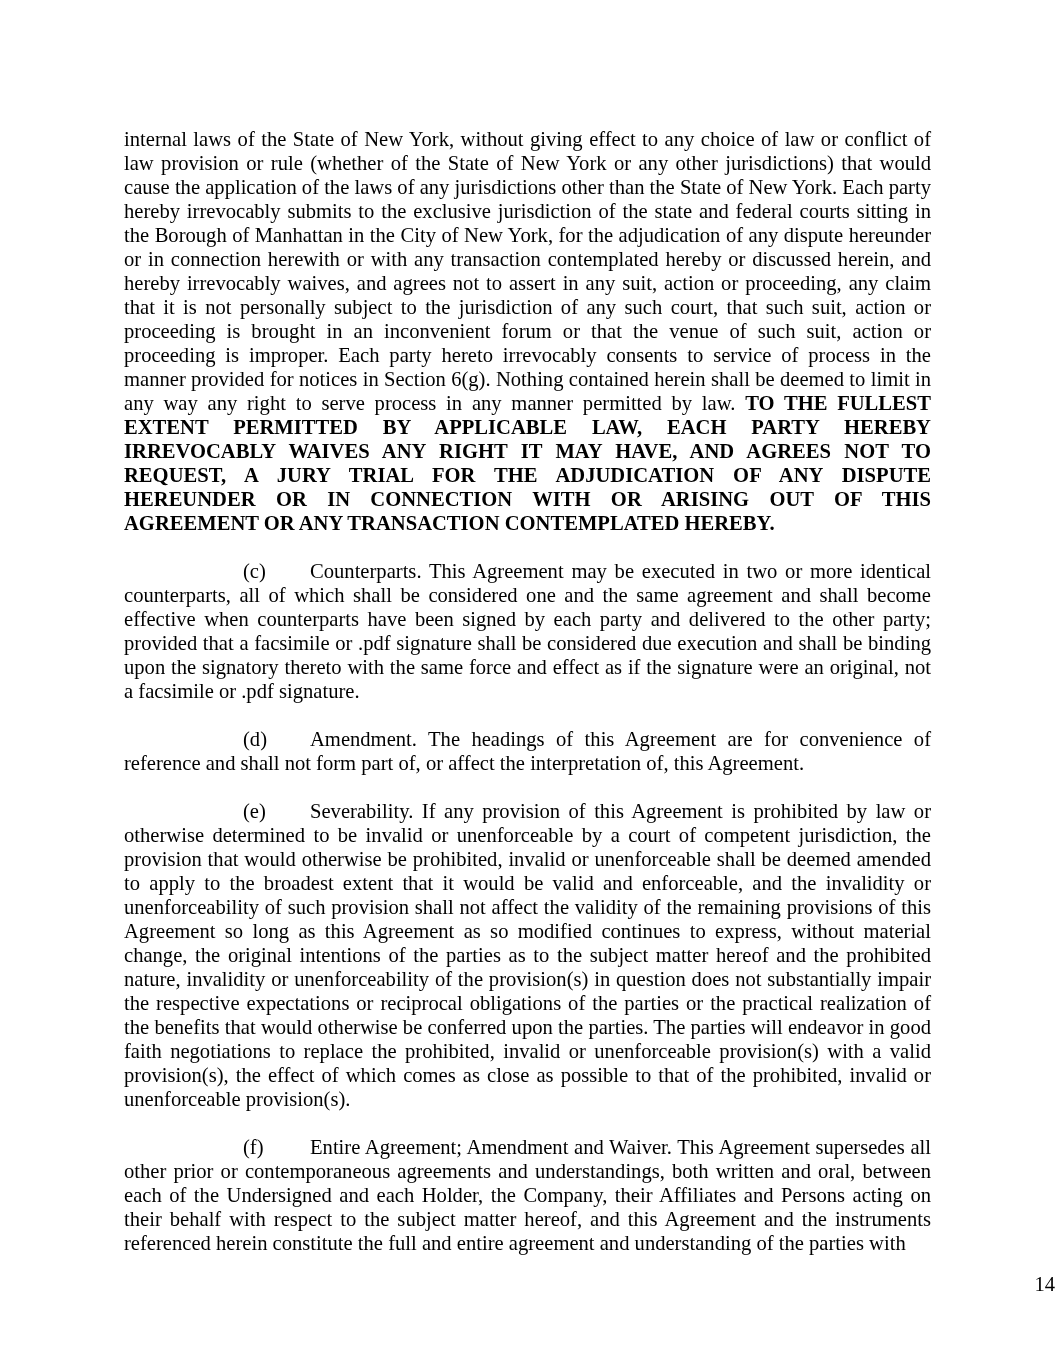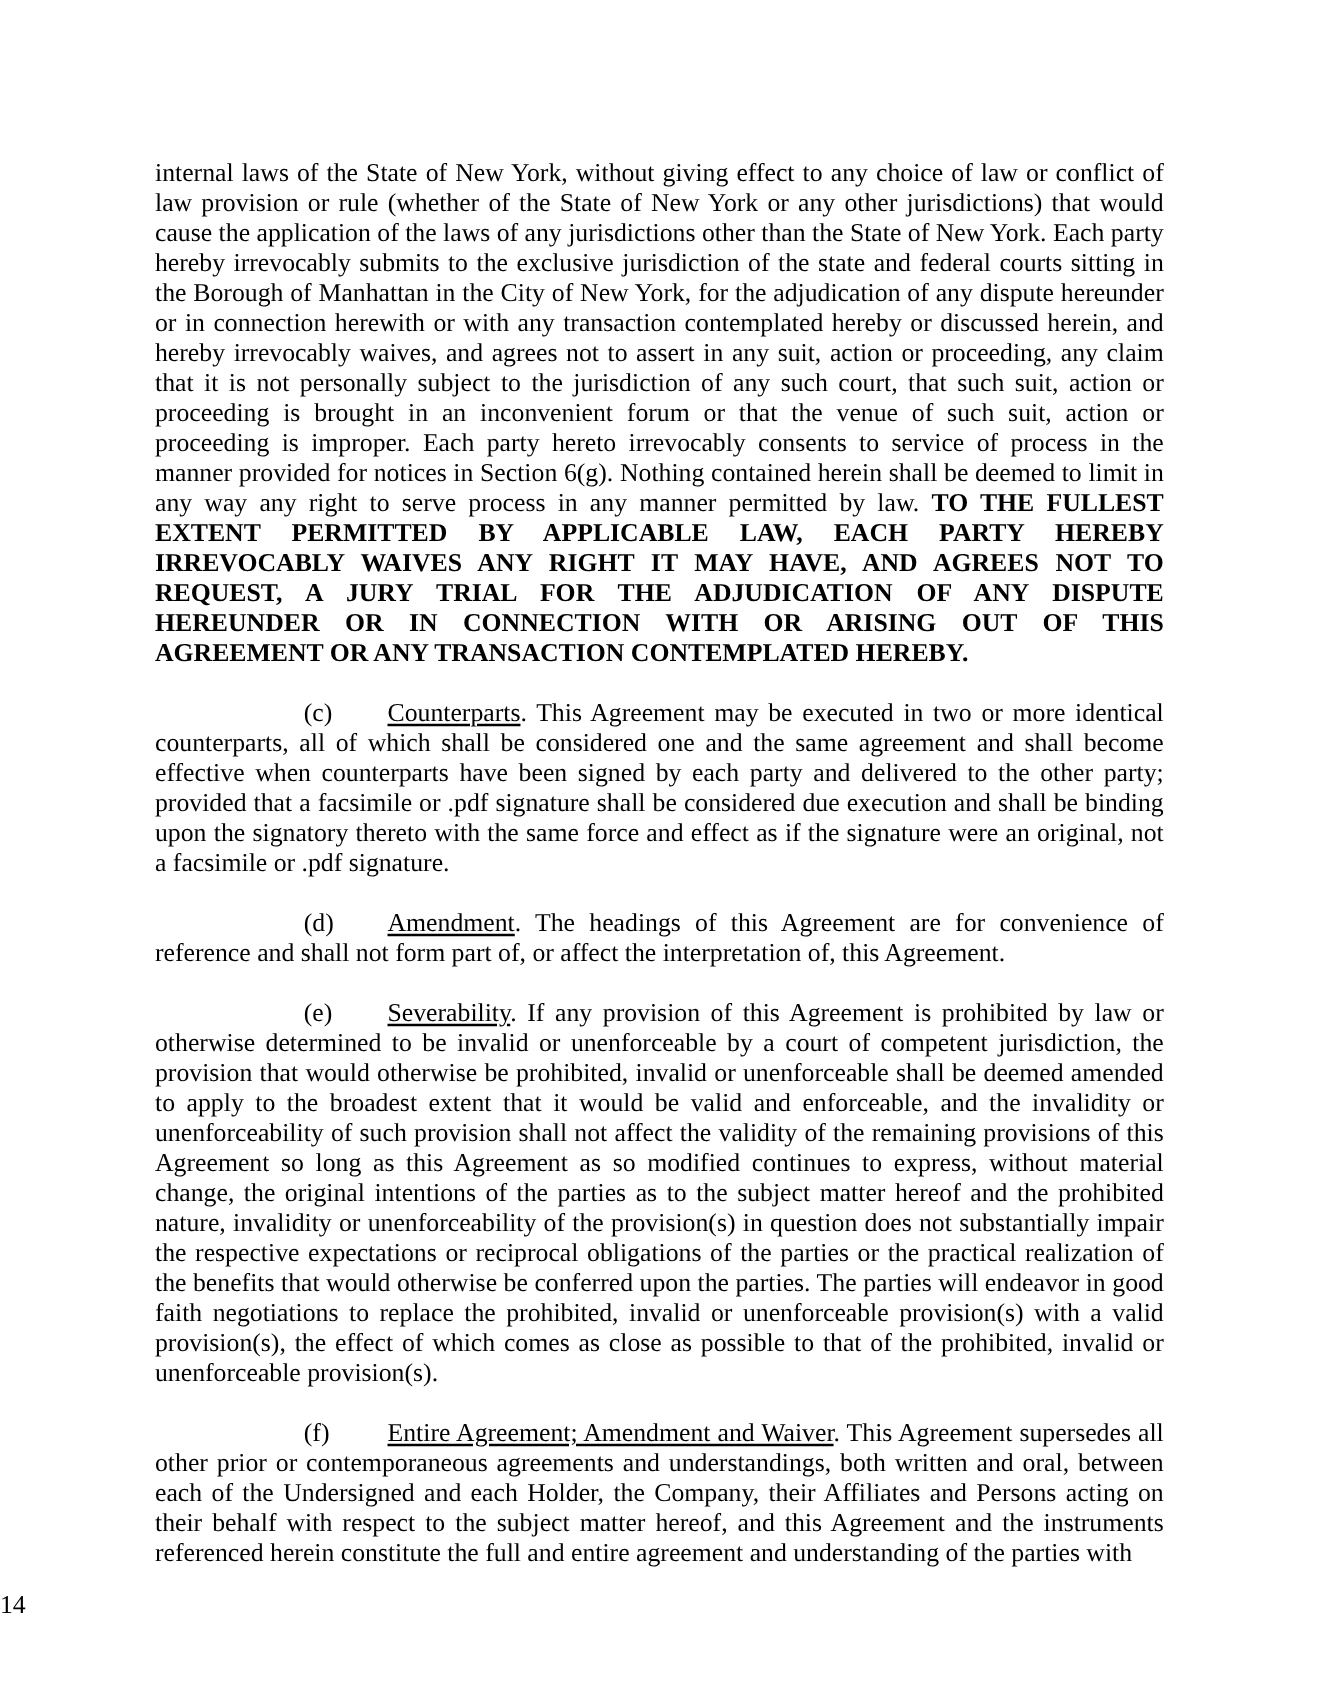--- a/index.html
+++ b/index.html
@@ -26,31 +26,30 @@
   }
   .body-para.indented {
     text-indent: 119px;
   }
   .para-label {
     display: inline-block;
     width: 67px;
     text-indent: 0;
   }
   .para-heading {
-    text-decoration: underline;
   }
   .bold-run {
     font-weight: bold;
   }
   .page-number {
     position: absolute;
     top: 1272px;
     left: 0;
     right: 0;
-    text-align: left;
+    text-align: right;
     font-family: "Liberation Serif", "DejaVu Serif", serif;
     font-size: 20.6px;
     line-height: 24px;
     color: #000000;
   }
 </style>
 </head>
 <body>
 
 <div class="page">

